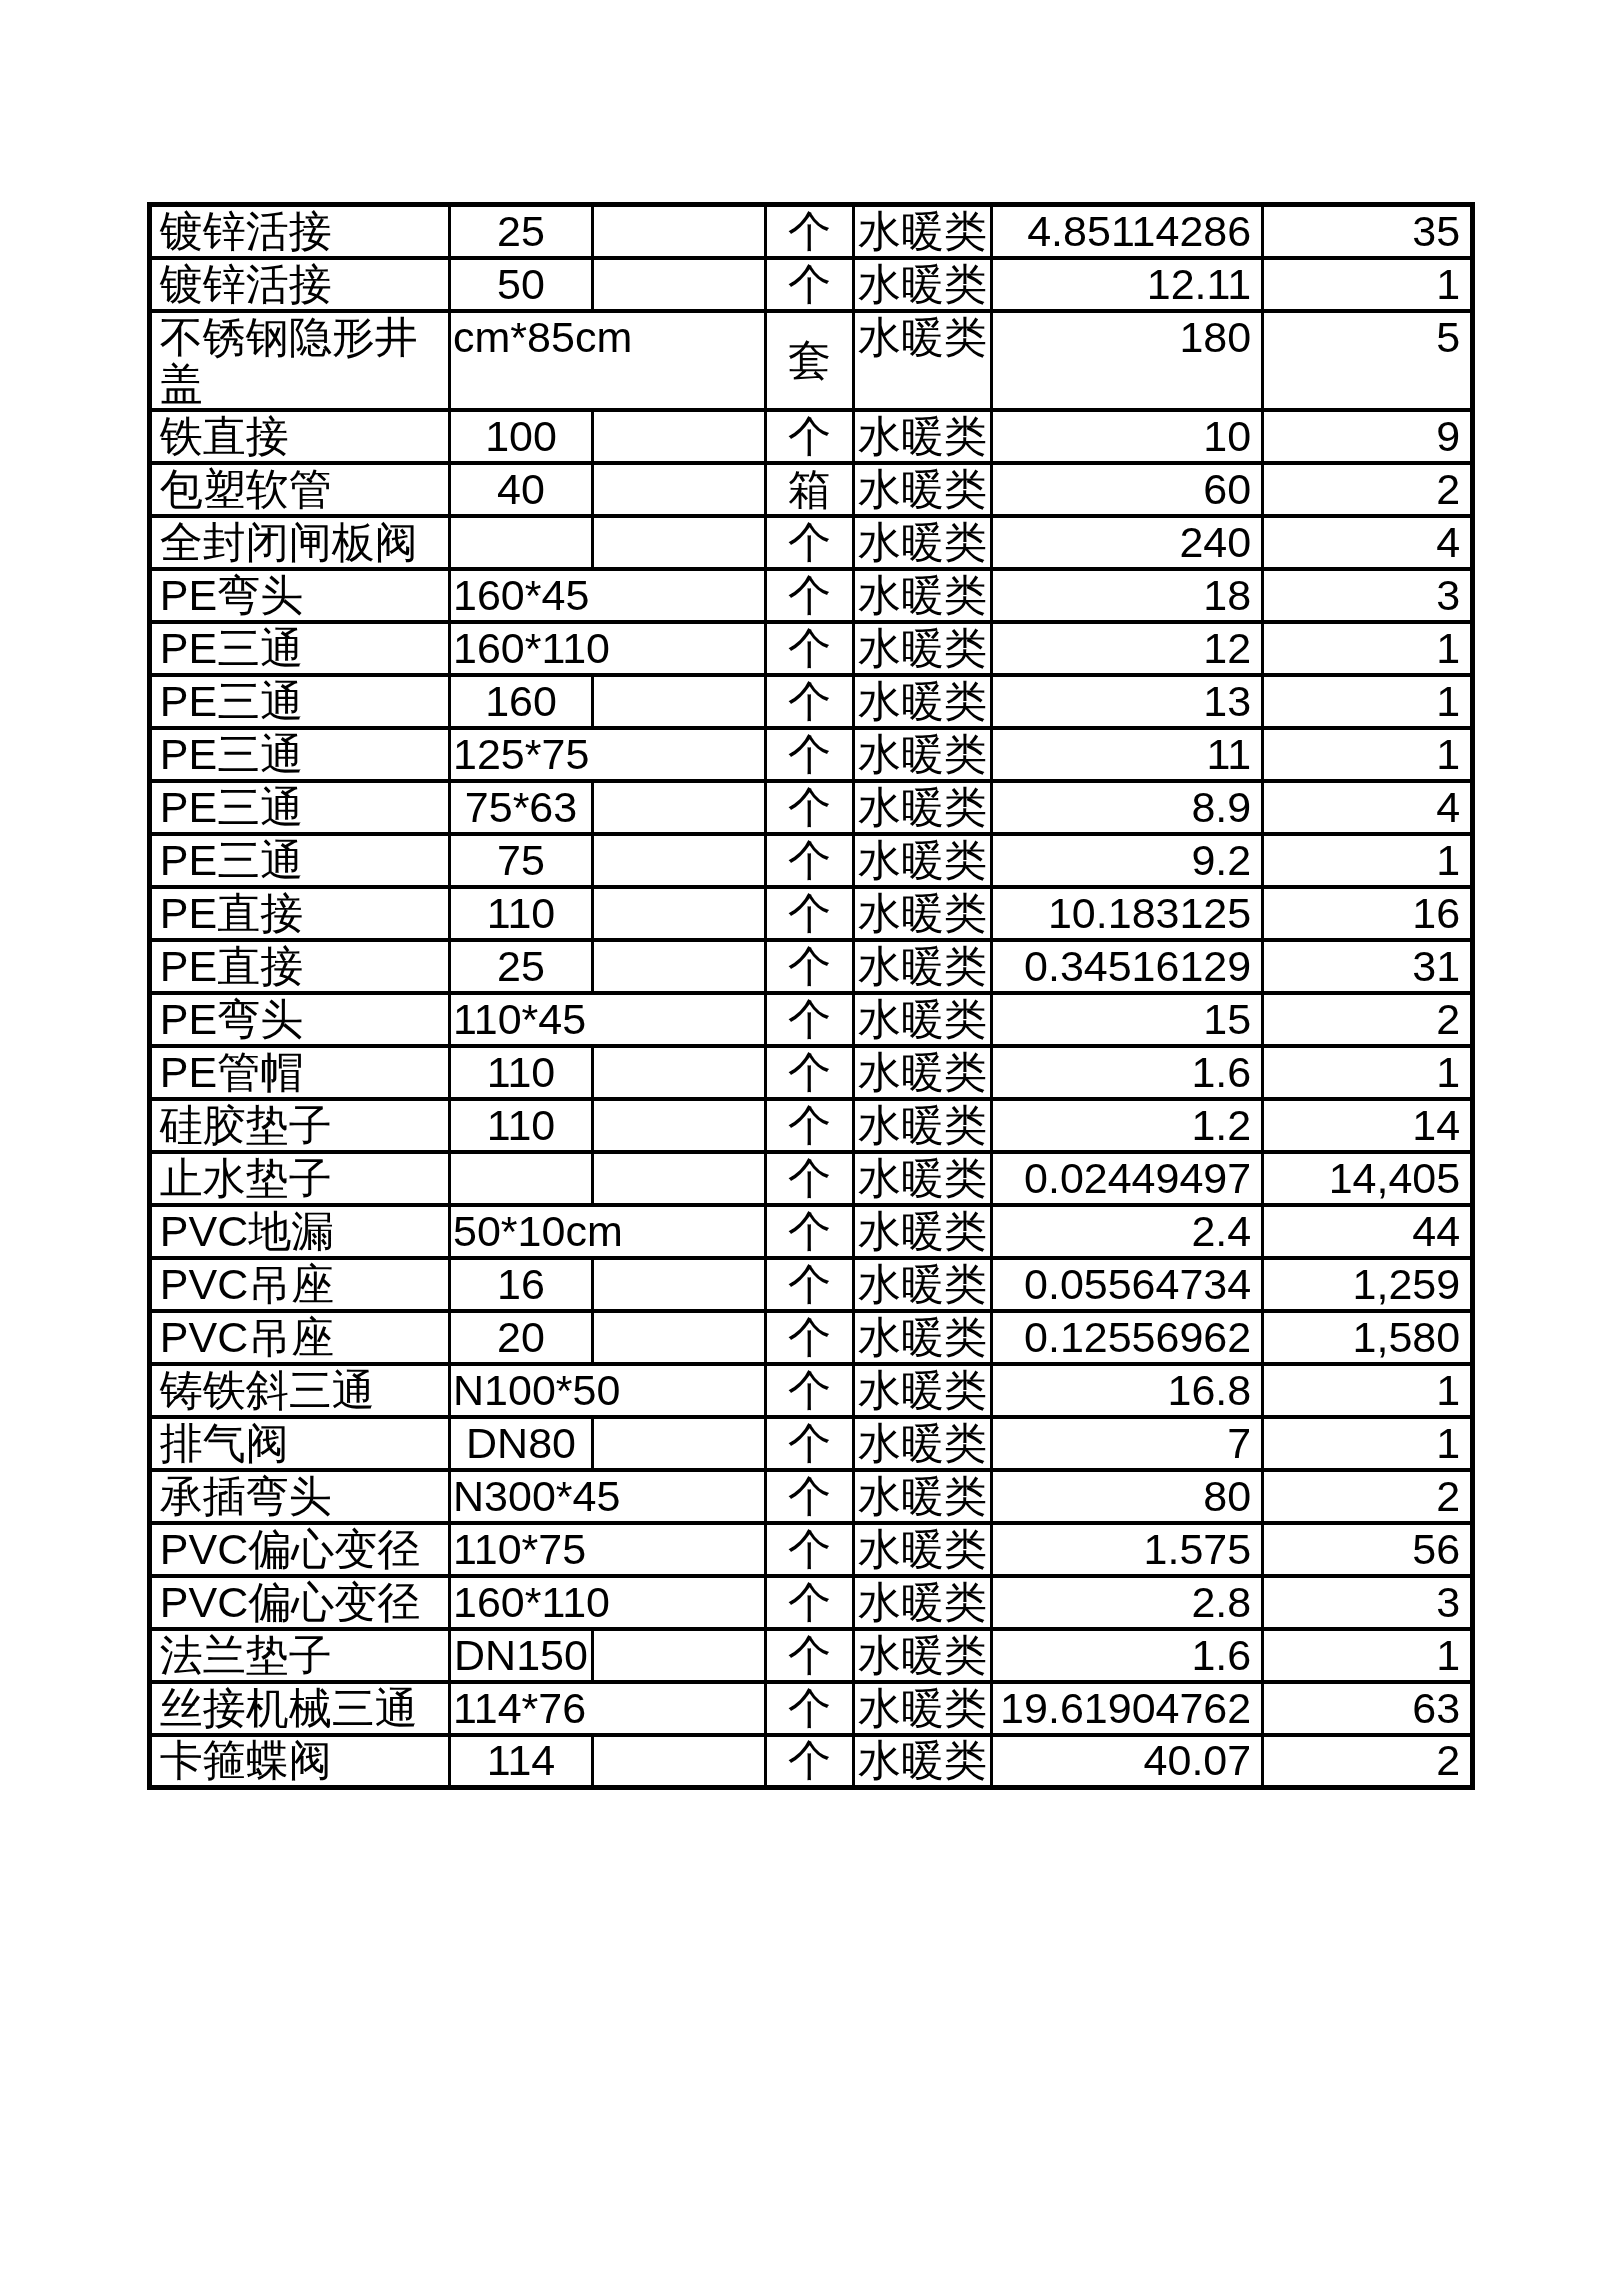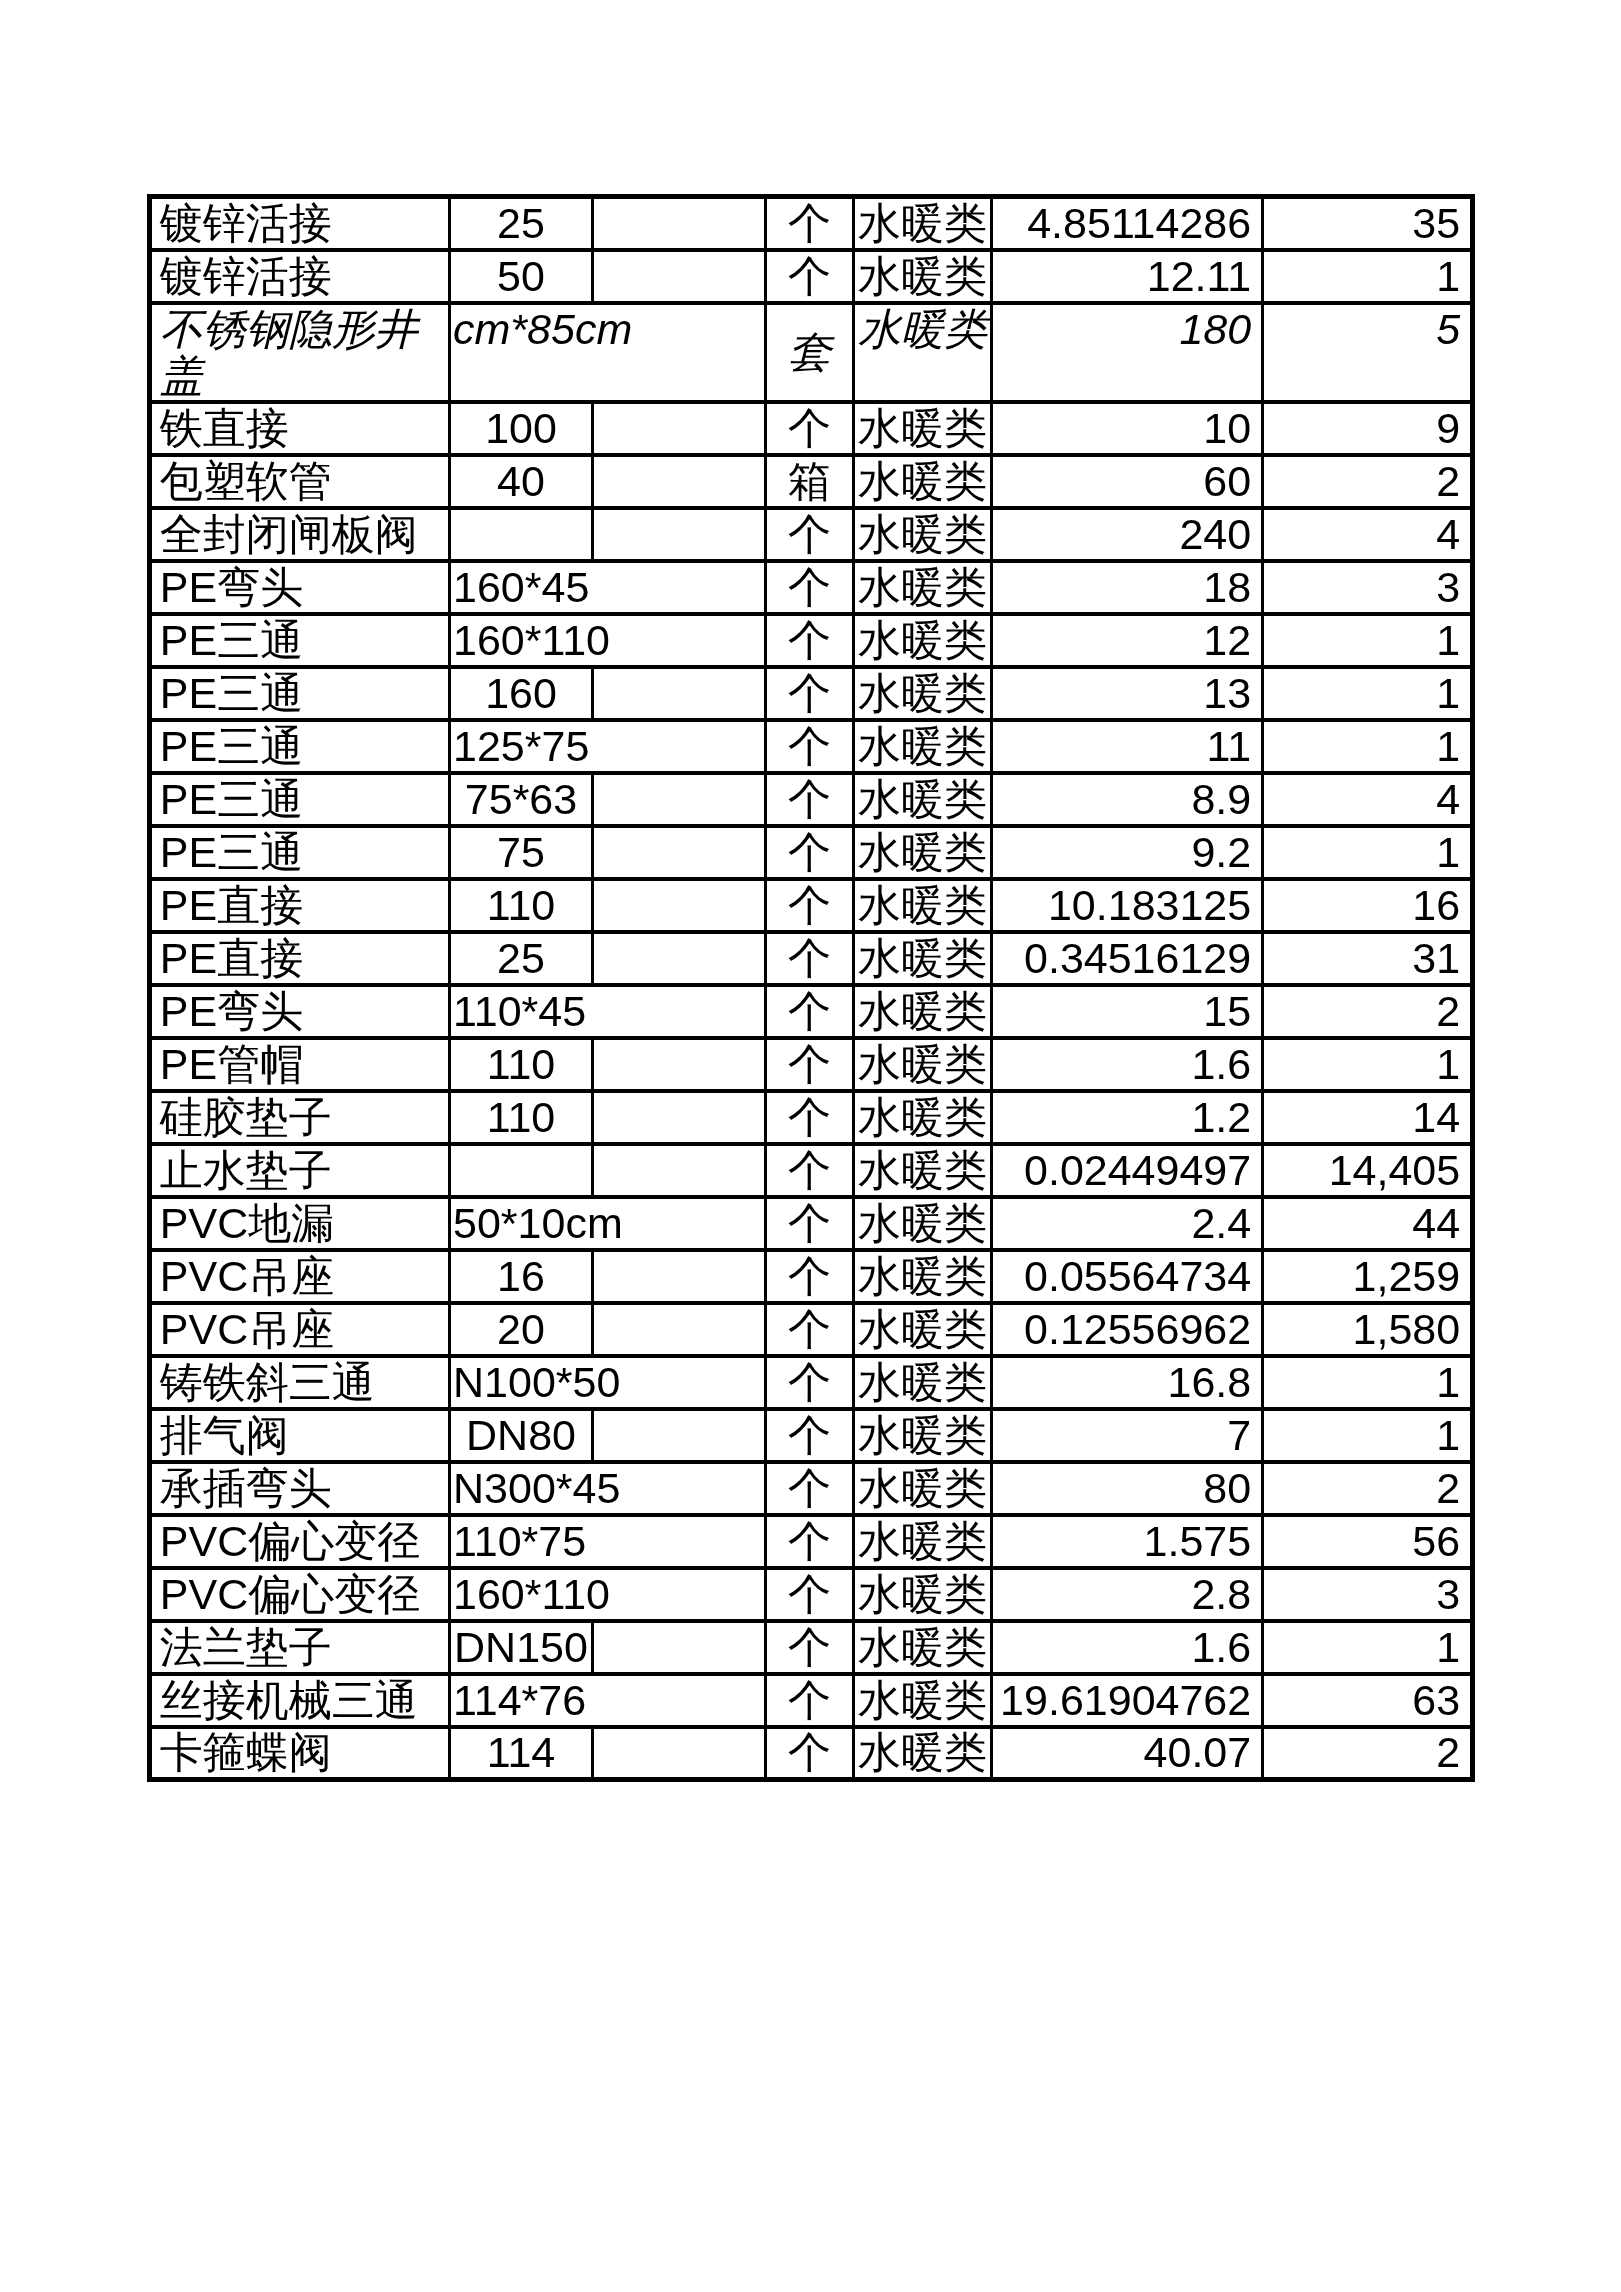--- a/index.html
+++ b/index.html
@@ -6,37 +6,37 @@
   body{
     width:1621px;height:2293px;
     background:#ffffff;
     position:relative;
     font-family:"Liberation Sans","DejaVu Sans",sans-serif;
     color:#000;
   }
   .sheet{
     position:absolute;
     left:147px;
-    top:194px;
+    top:202px;
   }
   table{
     border-collapse:collapse;
     table-layout:fixed;
     width:1323px;
     border:5.9px solid #000;
   }
   col.c-name{width:300px;}
   col.c-spec{width:143px;}
   col.c-spacer{width:173px;}
   col.c-unit{width:88px;}
   col.c-cat{width:138px;}
   col.c-price{width:271px;}
   col.c-qty{width:210px;}
   tr{height:53px;}
-  tr.h2{height:95px;font-style:italic;}
+  tr.h2{height:95px;}
   tr.h3{height:148px;}
   td{
     border:3.9px solid #000;
     border-top-width:4.9px;
     border-bottom-width:4.9px;
     font-size:43px;
     line-height:47px;
     padding:0;
     vertical-align:middle;
     overflow:hidden;

